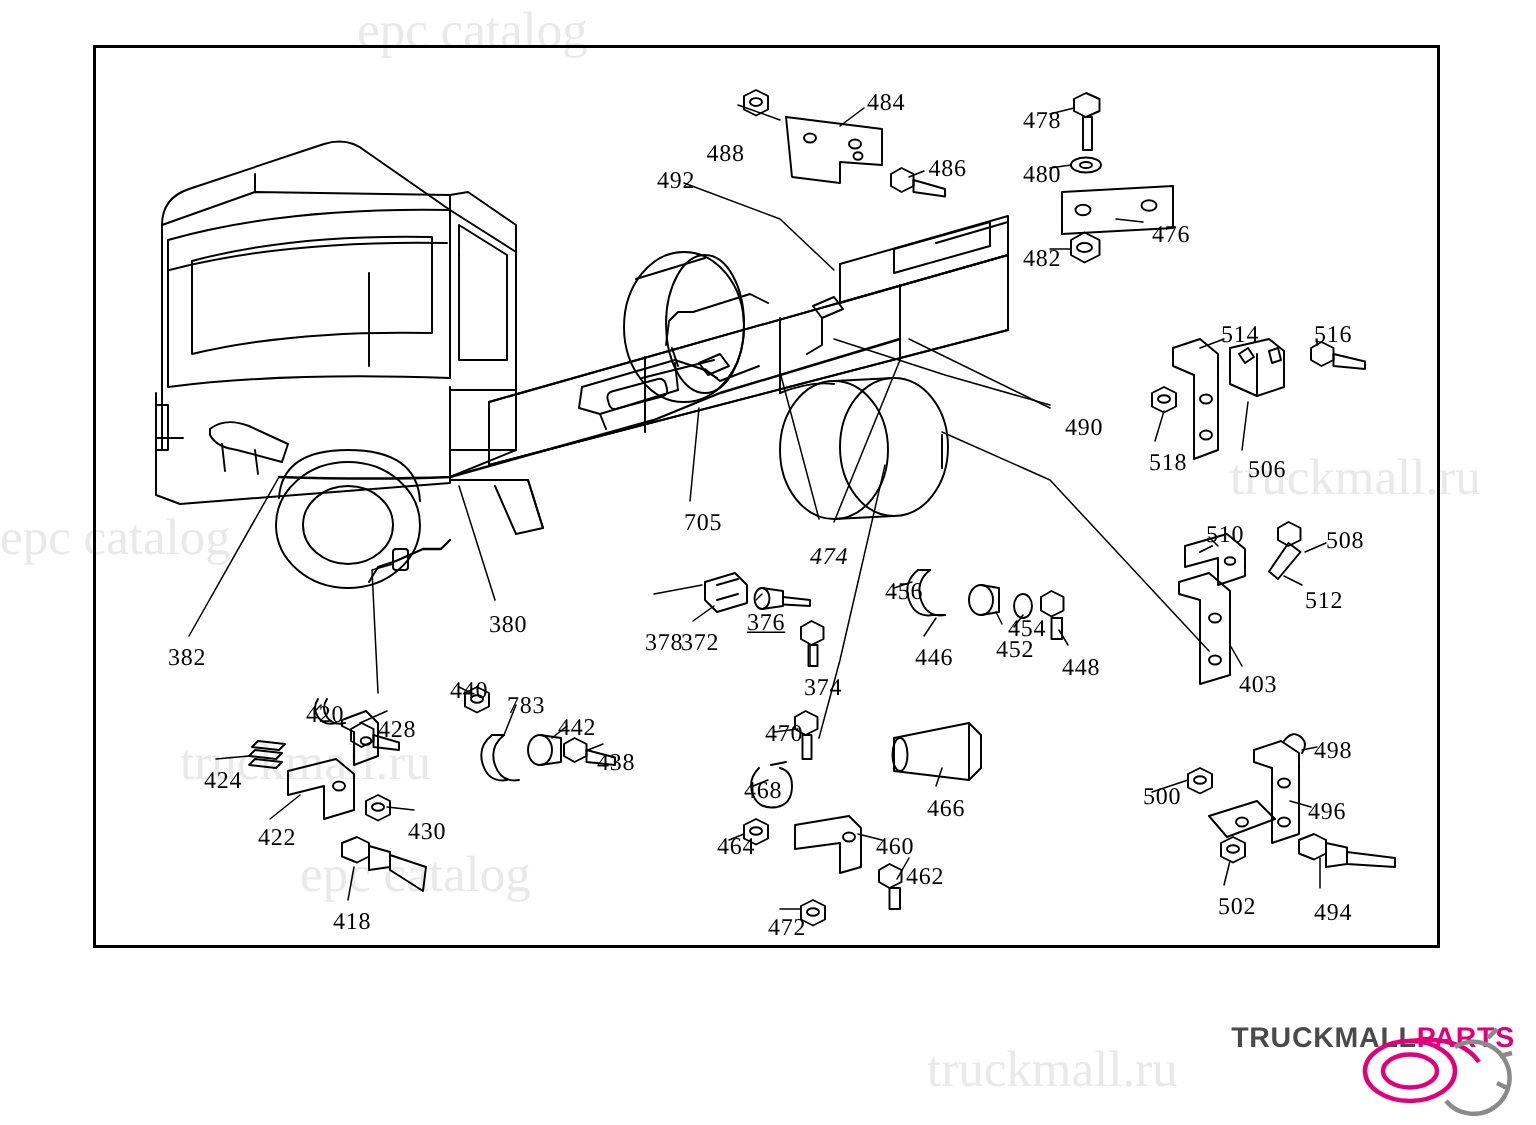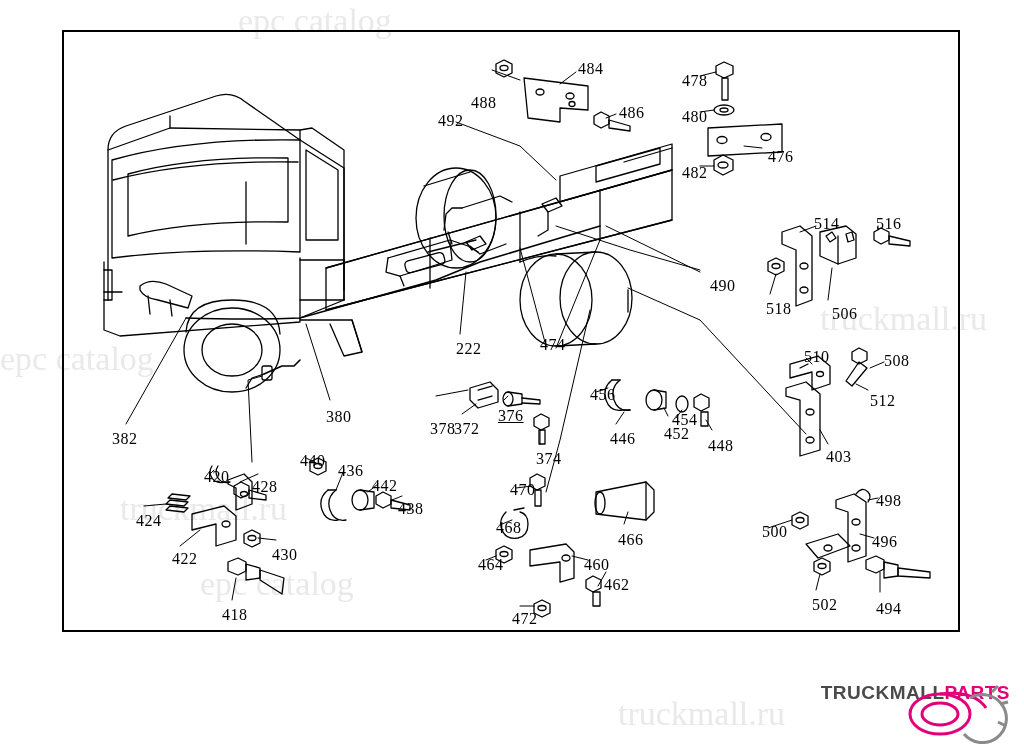--- a/index.html
+++ b/index.html
@@ -364,39 +364,39 @@
       <div class="label" style="left: 619px; top: 104px;">486</div>
       <div class="label" style="left: 682px; top: 108px;">480</div>
       <div class="label" style="left: 438px; top: 112px;">492</div>
       <div class="label" style="left: 768px; top: 148px;">476</div>
       <div class="label" style="left: 682px; top: 164px;">482</div>
       <div class="label" style="left: 814px; top: 215px;">514</div>
       <div class="label" style="left: 876px; top: 215px;">516</div>
       <div class="label" style="left: 710px; top: 277px;">490</div>
       <div class="label" style="left: 766px; top: 300px;">518</div>
       <div class="label" style="left: 832px; top: 305px;">506</div>
-      <div class="label" style="left: 456px; top: 340px;">222</div>
-      <div class="label" style="left: 540px; top: 336px;">474</div>
+      <div class="label" style="left: 456px; top: 340px;">705</div>
+      <div class="label" style="left: 540px; top: 363px; font-style: italic;">474</div>
       <div class="label" style="left: 804px; top: 348px;">510</div>
       <div class="label" style="left: 884px; top: 352px;">508</div>
       <div class="label" style="left: 870px; top: 392px;">512</div>
       <div class="label" style="left: 326px; top: 408px;">380</div>
       <div class="label" style="left: 430px; top: 390px; margin-top: 30px;">378</div>
       <div class="label" style="left: 590px; top: 386px;">456</div>
       <div class="label" style="left: 454px; top: 420px;">372</div>
       <div class="label" style="left: 498px; top: 407px; text-decoration: underline;">376</div>
       <div class="label" style="left: 672px; top: 411px;">454</div>
       <div class="label" style="left: 664px; top: 425px;">452</div>
       <div class="label" style="left: 708px; top: 437px;">448</div>
       <div class="label" style="left: 610px; top: 430px;">446</div>
       <div class="label" style="left: 536px; top: 450px;">374</div>
       <div class="label" style="left: 112px; top: 430px;">382</div>
       <div class="label" style="left: 826px; top: 448px;">403</div>
       <div class="label" style="left: 300px; top: 452px;">440</div>
-      <div class="label" style="left: 338px; top: 462px;">436</div>
+      <div class="label" style="left: 338px; top: 462px;">783</div>
       <div class="label" style="left: 204px; top: 468px;">420</div>
       <div class="label" style="left: 372px; top: 477px;">442</div>
       <div class="label" style="left: 252px; top: 478px;">428</div>
       <div class="label" style="left: 510px; top: 481px;">470</div>
       <div class="label" style="left: 398px; top: 500px;">438</div>
       <div class="label" style="left: 136px; top: 512px;">424</div>
       <div class="label" style="left: 876px; top: 492px;">498</div>
       <div class="label" style="left: 496px; top: 519px;">468</div>
       <div class="label" style="left: 762px; top: 523px;">500</div>
       <div class="label" style="left: 272px; top: 546px;">430</div>

